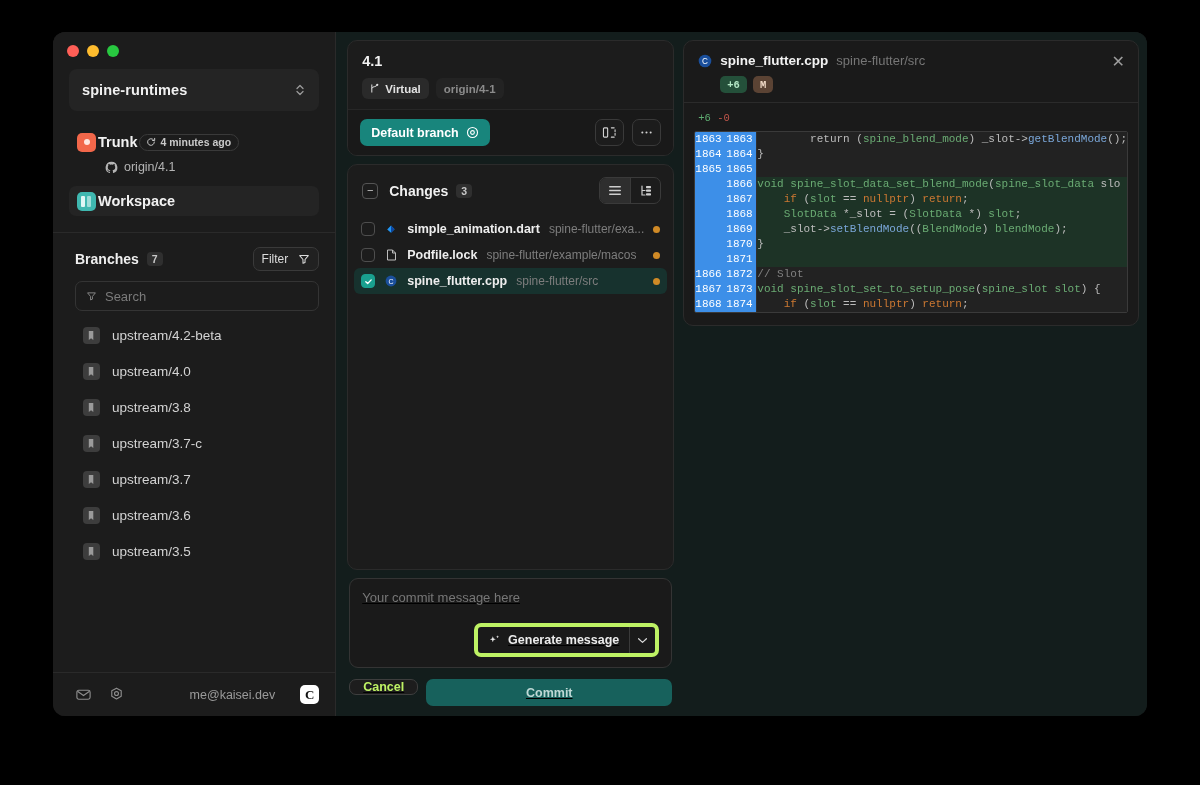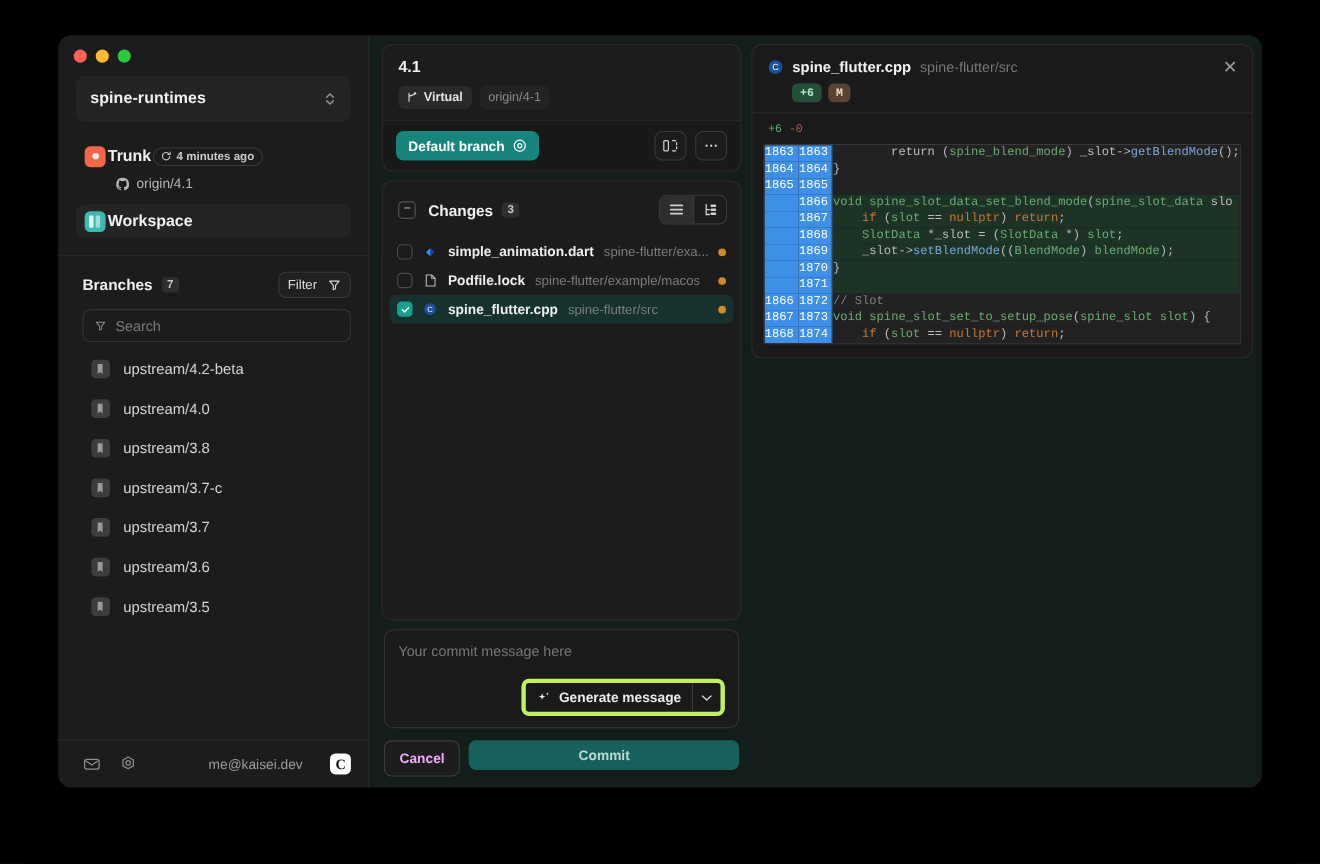--- a/index.html
+++ b/index.html
@@ -180,21 +180,21 @@
 
   .lane-head { padding: 12px 14px 10px 14px; }
   .lane-title { color: #f2f2f2; font-size: 14.5px; font-weight: 700; }
   .lane-tags { display: flex; gap: 7px; margin-top: 9px; }
   .tag {
     display: inline-flex; align-items: center; gap: 5px;
     background: #2a2a2a; border-radius: 6px;
     height: 21px; padding: 0 8px;
     color: #e2e2e2; font-size: 11.5px; font-weight: 700;
   }
-  .tag.dim { background: #232323; color: #8b8b8b; font-weight: 400; }
+  .tag.dim { background: #232323; color: #8b8b8b; font-weight: 700; }
 
   .lane-actions {
     border-top: 1px solid #272727;
     background: #191919;
     display: flex; align-items: center;
     padding: 9px 12px; gap: 8px;
   }
   .btn-default {
     display: inline-flex; align-items: center; gap: 7px;
     background: #18857c; color: #ffffff;
@@ -250,21 +250,21 @@
     display: flex; align-items: center; justify-content: center;
   }
   .ftype { width: 14px; height: 14px; flex-shrink: 0; display: flex; align-items:center; justify-content:center;}
   .fname { color: #ededed; font-size: 12.5px; font-weight: 700; white-space: nowrap; }
   .fpath { color: #7d7d7d; font-size: 12px; white-space: nowrap; overflow: hidden; }
   .fdot {
     margin-left: auto; width: 7px; height: 7px;
     border-radius: 50%; background: #d08a26; flex-shrink: 0;
   }
 
-  .commit-area { padding: 0 2px; }
+  .commit-area { padding: 0 2px; text-decoration: underline; }
   .msg-box {
     border: 1px solid #343434; border-radius: 9px;
     background: #1a1a1a;
     padding: 11px 12px 10px 12px;
   }
   .msg-ph { color: #777777; font-size: 13px; }
   .gen-row { display: flex; justify-content: flex-end; margin-top: 18px; }
   .gen-grp {
     display: flex; border: 4px solid #bef264; border-radius: 7px; overflow: hidden;
   }
@@ -275,22 +275,22 @@
   }
   .gen-caret {
     width: 26px; height: 26px;
     border-left: 1px solid #3a3a3a;
     display: flex; align-items: center; justify-content: center;
     color: #d6d6d6; cursor: pointer;
   }
   .commit-btns { display: flex; gap: 8px; margin-top: 11px; }
   .btn-cancel {
     border: 1px solid #3e3e3e; border-radius: 7px;
-    height: 33px; padding: 0 13px;
-    color: #f0abfc; font-size: 12.5px; font-weight: 700;
+    height: 16px; padding: 0 13px;
+    color: #bef264; font-size: 12.5px; font-weight: 700;
     background: #1d1d1d; cursor: pointer;
     display: flex; align-items: center;
   }
   .btn-commit {
     flex: 1; height: 27px; border-radius: 7px;
     background: #17615c; color: #bfd9d6;
     font-size: 12.5px; font-weight: 700;
     display: flex; align-items: center; justify-content: center;
     cursor: pointer;
   }

